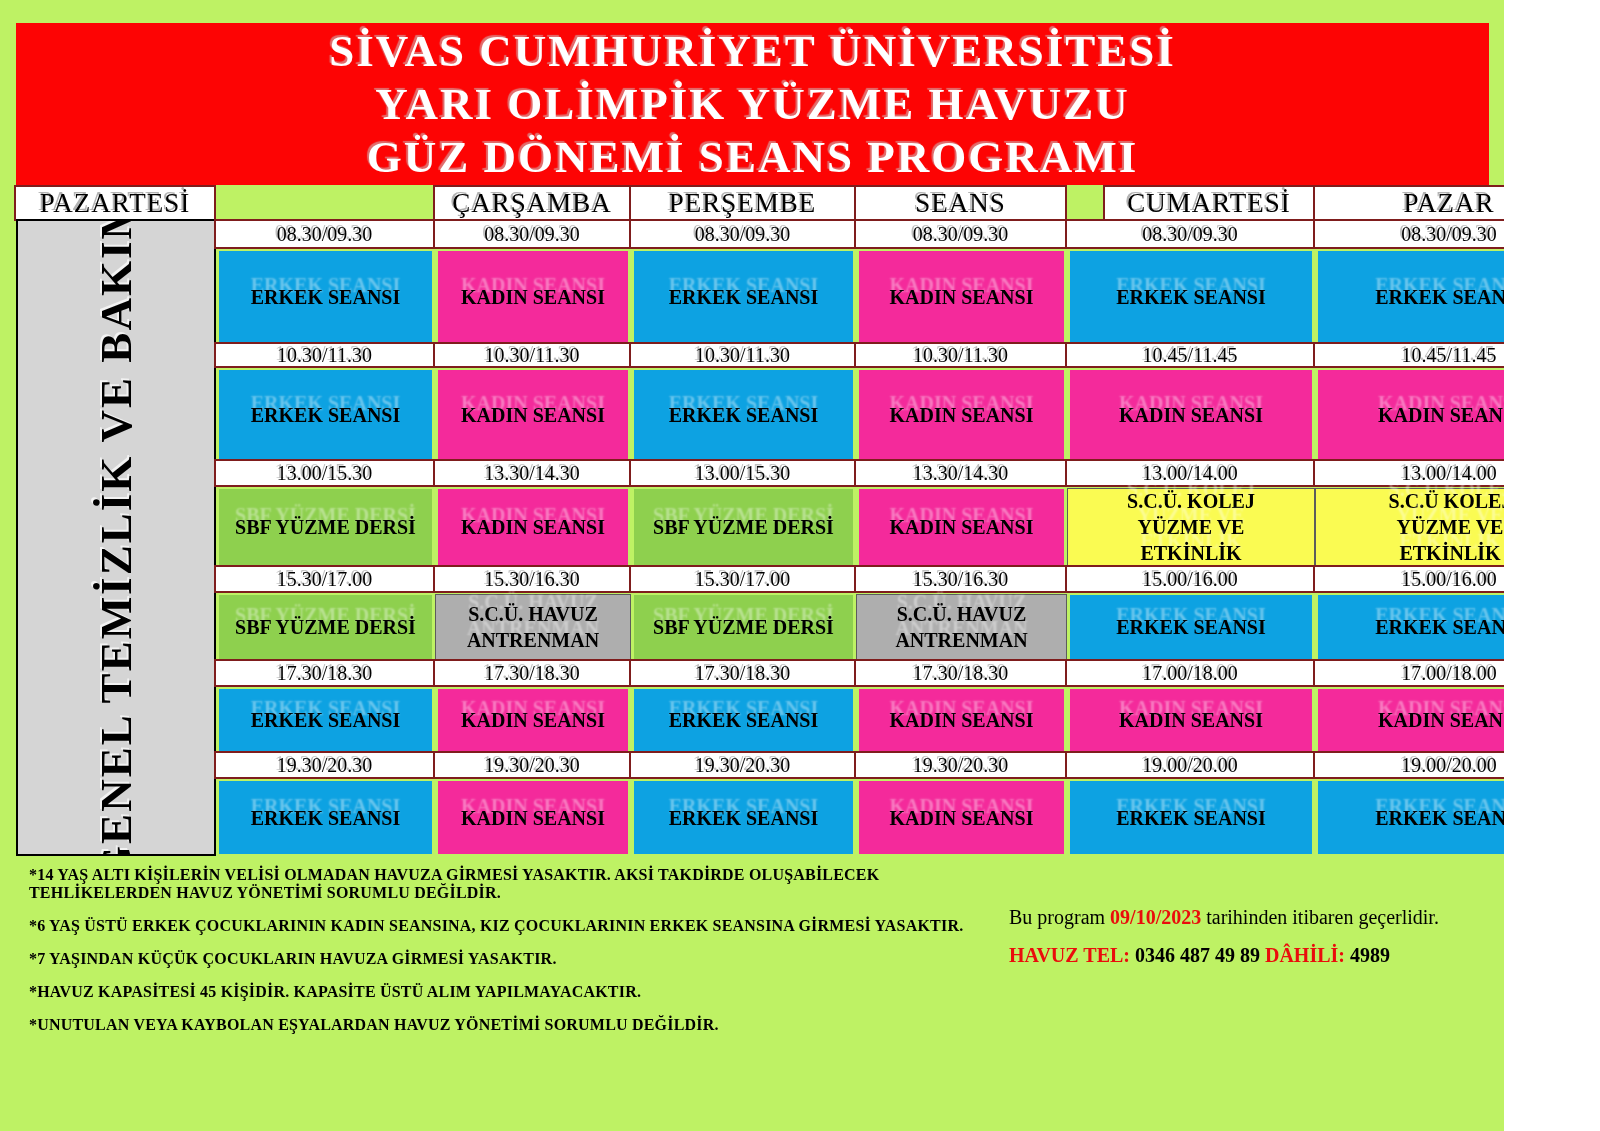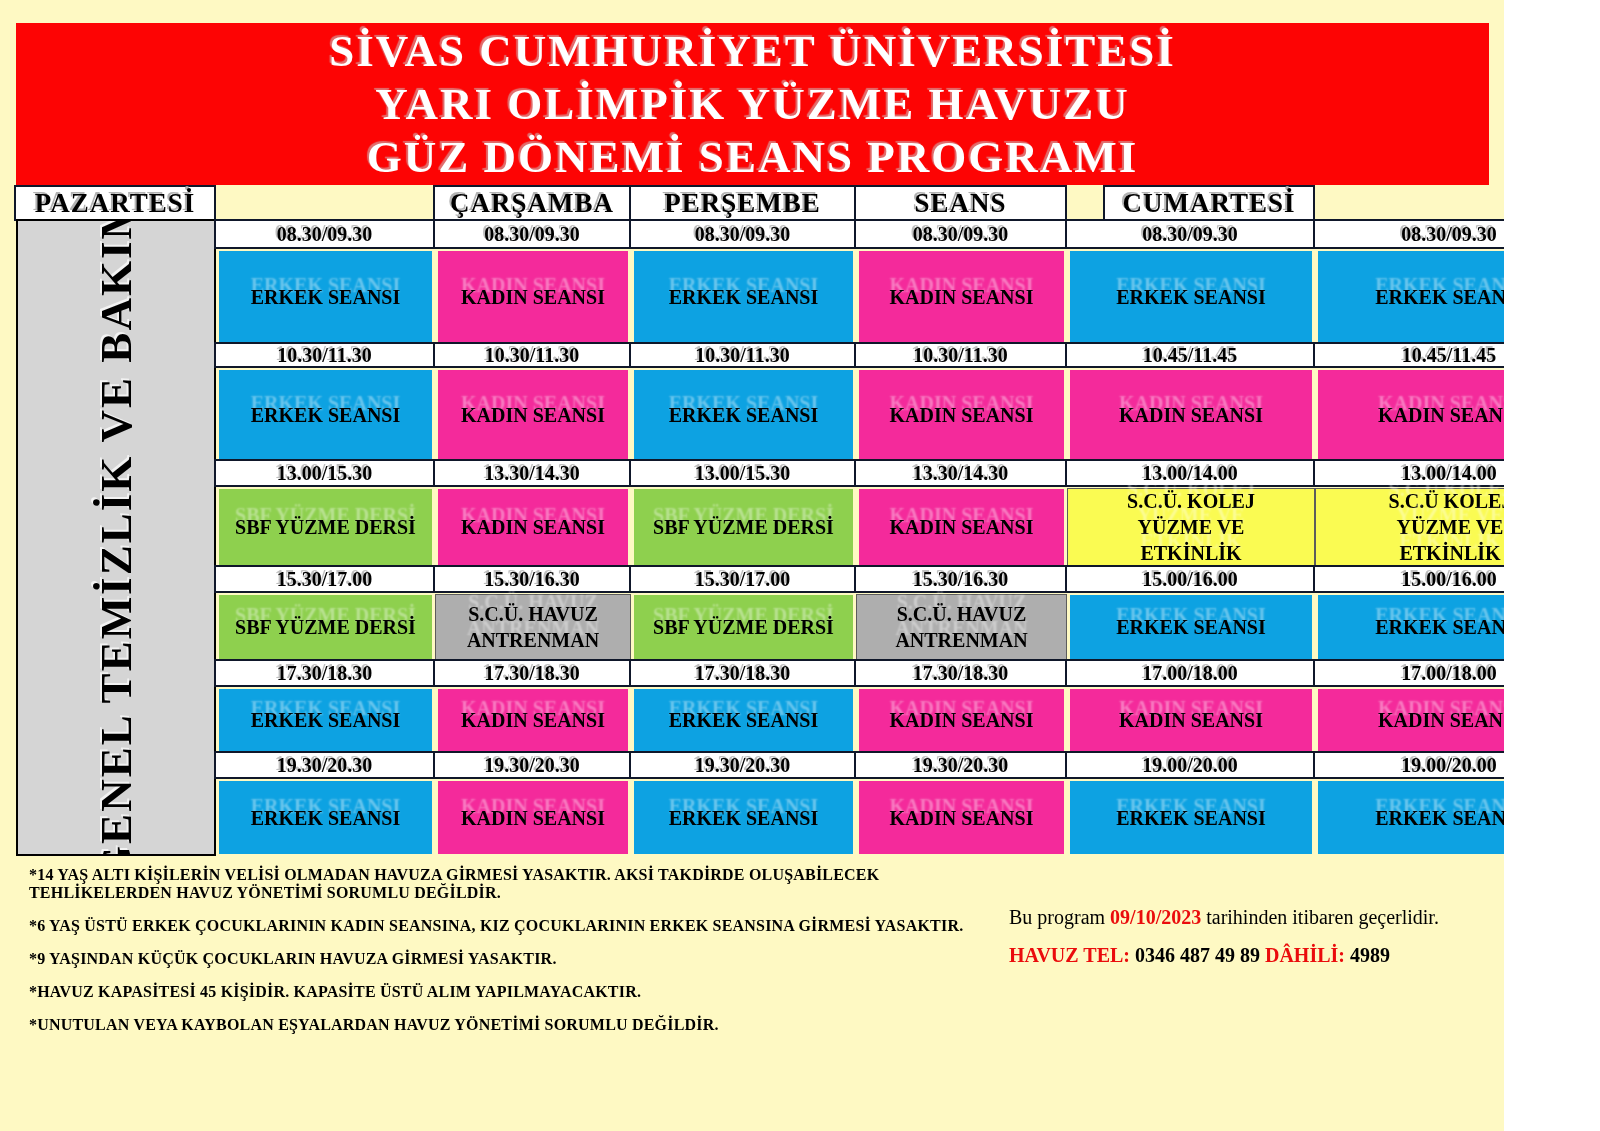--- a/index.html
+++ b/index.html
@@ -1,18 +1,18 @@
 <!DOCTYPE html>
 <html><head>
 <meta charset="utf-8">
 <style>
   * { box-sizing: border-box; }
   html,body { margin:0; padding:0; background:#fff; }
   .page {
-    width:1504px; height:1131px; background:#fef9c3; position:relative;
+    width:1504px; height:1131px; background:#bef264; position:relative;
     font-family:"Liberation Serif", serif; overflow:hidden;
     padding:23px 15px 0 16px;
   }
   
   .banner {
     height:162px; display:flex; flex-direction:column;
     justify-content:center; align-items:center;
   }
   .banner-line {
     color:#fff; font-weight:bold; font-size:45px; line-height:53px;
@@ -20,21 +20,21 @@
     text-shadow:-2px -2px 1px rgba(200,200,200,0.55);
   }
   
   .sched {
     display:grid;
     grid-template-columns:200px 219px 196px 225px 211px 248px 270px;
     grid-template-rows:36px 28px 95px 24px 93px 26px 80px 26px 68px 26px 66px 26px 77px;
   }
   .cell {
     display:flex; align-items:center; justify-content:center;
-    font-weight:bold; background:#fff; border:2px solid #0f172a;
+    font-weight:normal; background:#fff; border:2px solid #7f1d1d;
     margin-left:-2px;
   }
   .cell.head { font-size:27px; letter-spacing:1px; text-shadow:-2px -2px 0 #b3b3b3; }
   .cell.time { font-size:20px; margin-top:-2px; text-shadow:-2px -2px 0 #bfbfbf; }
   .monday {
     border:2px solid #000; margin-top:-2px;
     display:flex; align-items:center; justify-content:center; overflow:hidden;
   }
   .monday span {
     transform:rotate(-90deg); white-space:nowrap; font-weight:bold;
@@ -73,20 +73,21 @@
     <div class="banner-line">YARI OLİMPİK YÜZME HAVUZU</div>
     <div class="banner-line">GÜZ DÖNEMİ SEANS PROGRAMI</div>
   </div>
 
   <div class="sched" id="sched">
       <div class="cell head" style="grid-area: 1 / 1;">PAZARTESİ</div>
       <div class="cell head" style="grid-area: 1 / 3;">ÇARŞAMBA</div>
       <div class="cell head" style="grid-area: 1 / 4;">PERŞEMBE</div>
       <div class="cell head" style="grid-area: 1 / 5;">SEANS</div>
       <div class="cell head" style="grid-area: 1 / 6; margin-left: 36px;">CUMARTESİ</div>
+      <div class="cell head" style="grid-area: 1 / 7;">PAZAR</div>
       <div class="monday" style="grid-area: 2 / 1 / 14; background: rgb(213, 213, 213);">
         <span>GENEL TEMİZLİK VE BAKIM</span>
       </div>
       <div class="cell time" style="grid-area: 2 / 2;">08.30/09.30</div>
       <div class="cell time" style="grid-area: 2 / 3;">08.30/09.30</div>
       <div class="cell time" style="grid-area: 2 / 4;">08.30/09.30</div>
       <div class="cell time" style="grid-area: 2 / 5;">08.30/09.30</div>
       <div class="cell time" style="grid-area: 2 / 6;">08.30/09.30</div>
       <div class="cell time" style="grid-area: 2 / 7;">08.30/09.30</div>
       <div class="session blue" style="grid-area: 3 / 2; background: rgb(13, 162, 226);">
@@ -232,21 +233,21 @@
       </div>
       <div class="session blue" style="grid-area: 13 / 7; background: rgb(13, 162, 226);">
         <span>ERKEK SEANSI</span>
       </div>
     </div>
 
   <div class="footer">
     <div class="notes">
       <p class="note">*14 YAŞ ALTI KİŞİLERİN VELİSİ OLMADAN HAVUZA GİRMESİ YASAKTIR. AKSİ TAKDİRDE OLUŞABİLECEK TEHLİKELERDEN HAVUZ YÖNETİMİ SORUMLU DEĞİLDİR.</p>
       <p class="note">*6 YAŞ ÜSTÜ ERKEK ÇOCUKLARININ KADIN SEANSINA, KIZ ÇOCUKLARININ ERKEK SEANSINA GİRMESİ YASAKTIR.</p>
-      <p class="note">*9 YAŞINDAN KÜÇÜK ÇOCUKLARIN HAVUZA GİRMESİ YASAKTIR.</p>
+      <p class="note">*7 YAŞINDAN KÜÇÜK ÇOCUKLARIN HAVUZA GİRMESİ YASAKTIR.</p>
       <p class="note">*HAVUZ KAPASİTESİ 45 KİŞİDİR. KAPASİTE ÜSTÜ ALIM YAPILMAYACAKTIR.</p>
       <p class="note">*UNUTULAN VEYA KAYBOLAN EŞYALARDAN HAVUZ YÖNETİMİ SORUMLU DEĞİLDİR.</p>
     </div>
     <div class="right-info">
       <p class="validity"><span>Bu program </span><span class="red-bold accent" style="color: rgb(234, 12, 12);">09/10/2023</span><span> tarihinden itibaren geçerlidir.</span></p>
       <p class="phone"><span class="accent" style="color: rgb(234, 12, 12);">HAVUZ TEL: </span><span>0346 487 49 89 </span><span class="accent" style="color: rgb(234, 12, 12);">DÂHİLİ: </span><span>4989</span></p>
     </div>
   </div>
 
 </div>

